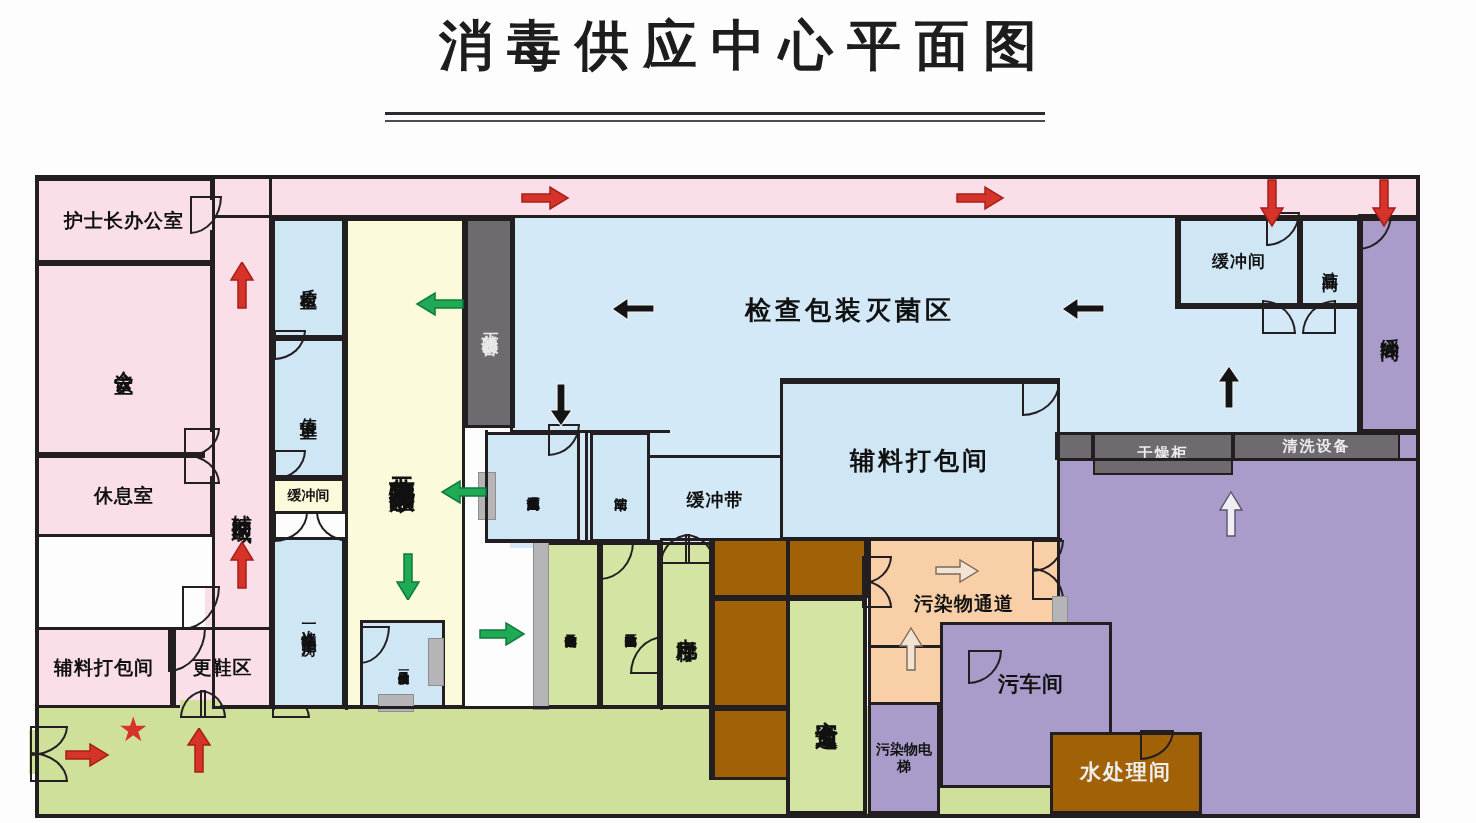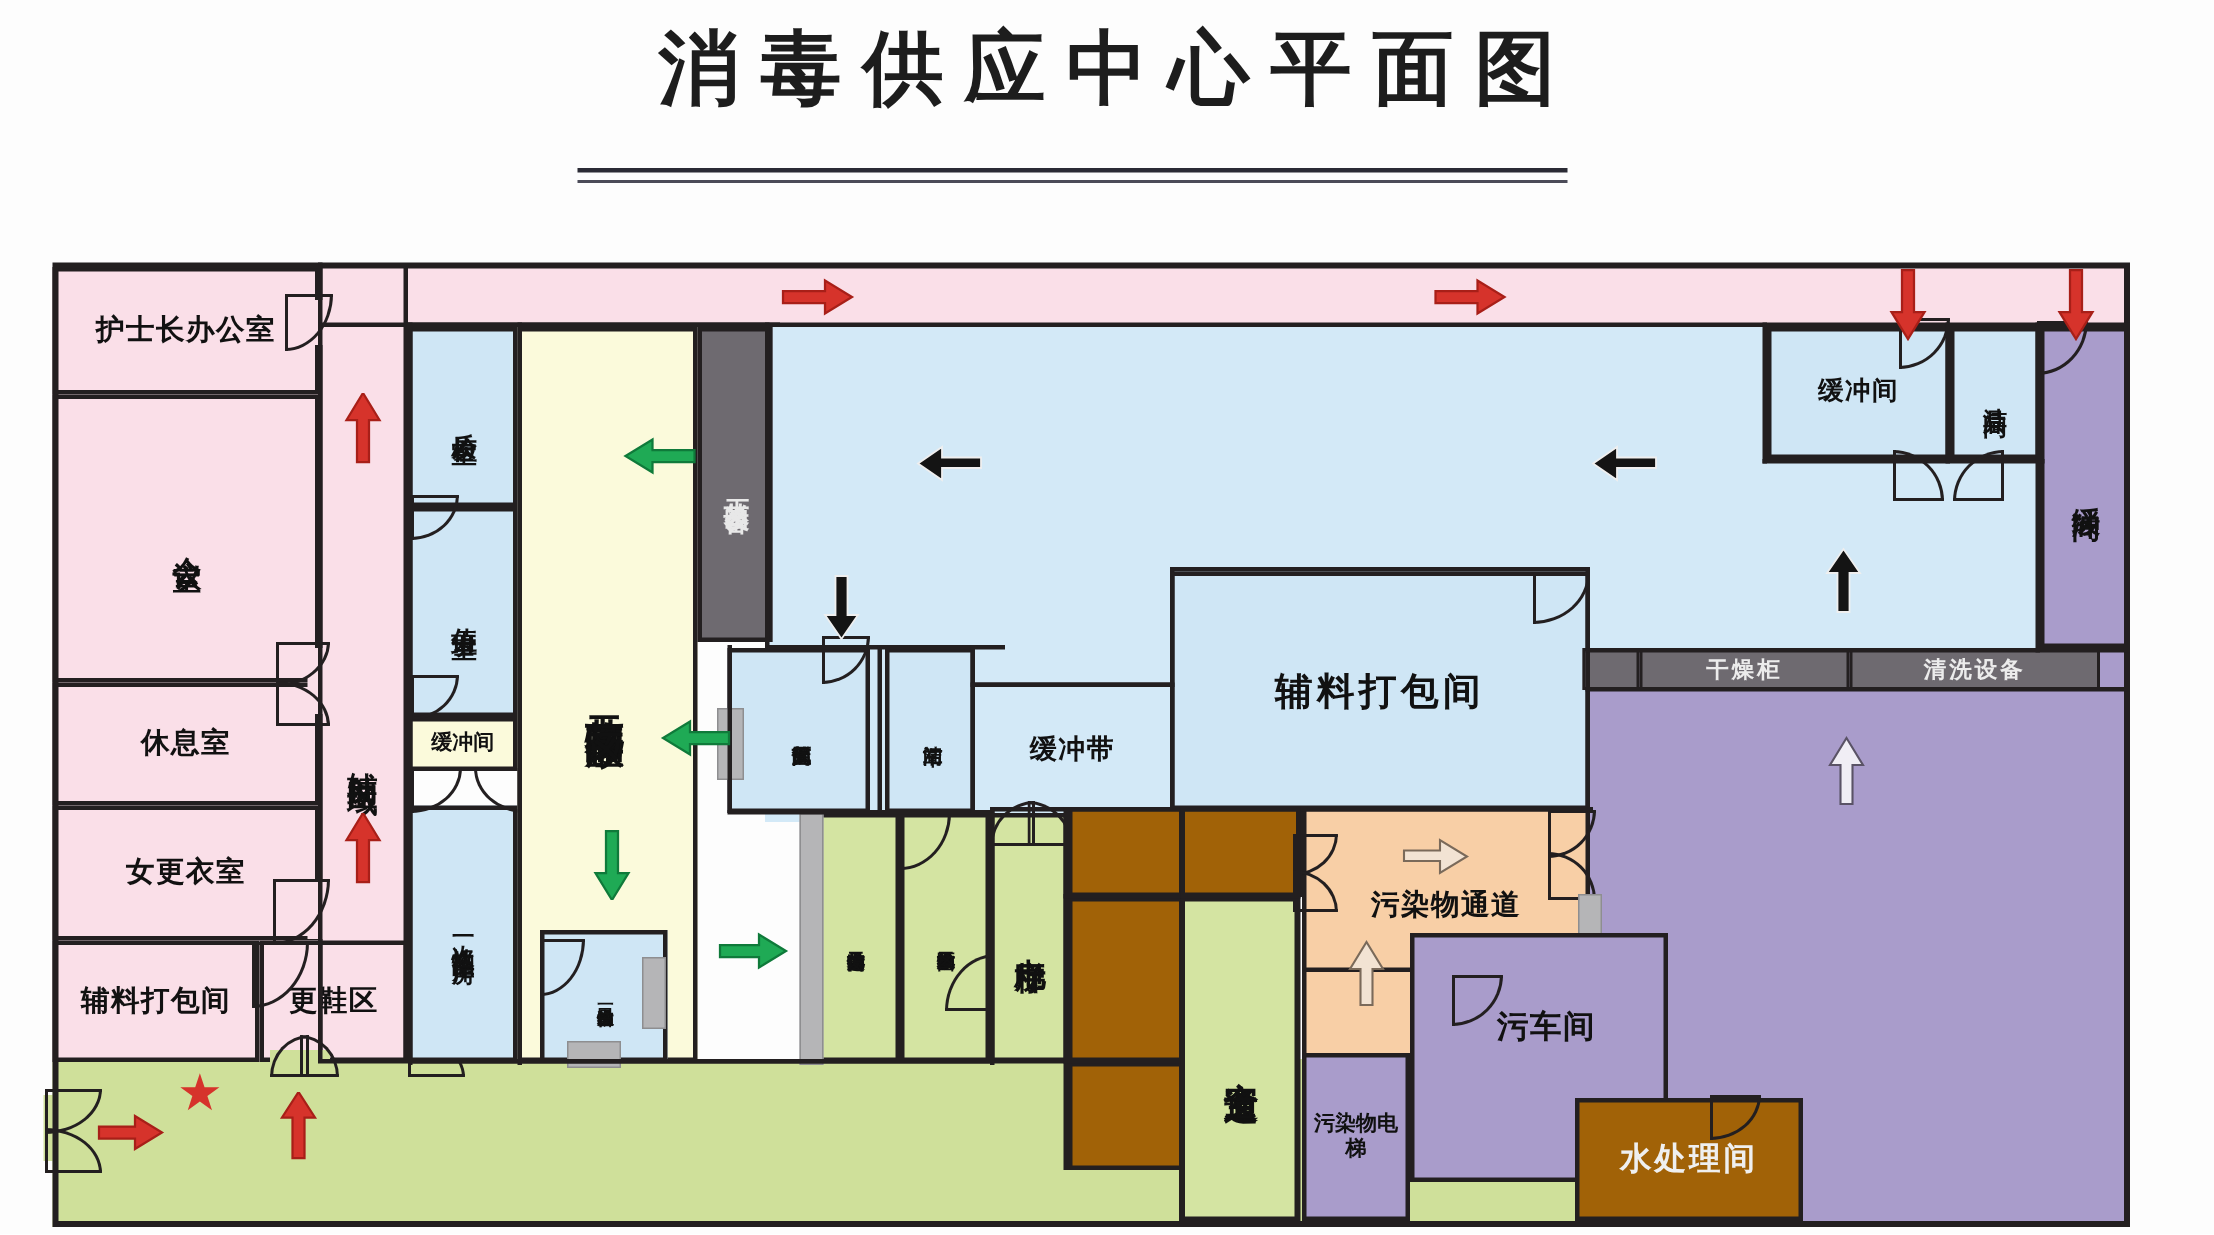--- a/index.html
+++ b/index.html
@@ -99,23 +99,20 @@
 
     <div class="rm f-pink" style="left:35px;top:178px;width:178px;height:85px;">
       <span class="lbl">护士长办公室</span>
     </div>
     <div class="rm f-pink v" style="left:35px;top:263px;width:178px;height:192px;">
       <span class="lbl">会议室</span>
     </div>
     <div class="rm f-pink" style="left:35px;top:455px;width:178px;height:82px;align-items:center;">
       <span class="lbl">休息室</span>
     </div>
-    <div class="rm f-pink" style="left:35px;top:537px;width:178px;height:90px;">
-      <span class="lbl">女更衣室</span>
-    </div>
     <div class="rm f-pink" style="left:35px;top:627px;width:138px;height:81px;">
       <span class="lbl">辅料打包间</span>
     </div>
     <div class="rm f-pink" style="left:173px;top:627px;width:99px;height:81px;">
       <span class="lbl">更鞋区</span>
     </div>
 
     <div class="rm nb" style="left:212px;top:178px;width:60px;height:530px;border-left:3px solid #231f20;border-right:3px solid #231f20;"></div>
     <div class="rm nb v big" style="left:212px;top:330px;width:60px;height:350px;">
       <span class="lbl" style="font-size:20px;">辅助区域</span>
@@ -250,20 +247,23 @@
 
     <div class="rm f-gray2" style="left:712px;top:538px;width:78px;height:60px;"></div>
     <div class="rm f-gray2" style="left:712px;top:598px;width:78px;height:110px;"></div>
     <div class="rm f-gray2" style="left:712px;top:708px;width:78px;height:72px;"></div>
     <div class="rm f-gray2" style="left:786px;top:538px;width:82px;height:60px;"></div>
 
     <div class="rm f-green2 v" style="left:786px;top:598px;width:80px;height:216px;">
       <span class="lbl" style="font-size:23px;">安全通道</span>
     </div>
 
+    <div class="rm nb" style="left:700px;top:285px;width:300px;height:52px;">
+      <span class="lbl" style="font-size:26px;letter-spacing:4px;">检查包装灭菌区</span>
+    </div>
 
     <div class="rm f-blue2" style="left:780px;top:381px;width:280px;height:159px;">
       <span class="lbl" style="font-size:25px;letter-spacing:3px;">辅料打包间</span>
     </div>
     <div class="door" style="left:1022px;top:382px;width:34px;height:30px;">
       <i class="arc-br" style="left:0;top:0;width:34px;height:30px;"></i>
     </div>
 
     <div class="rm f-blue2" style="left:1178px;top:218px;width:122px;height:88px;">
       <span class="lbl" style="font-size:17px;">缓冲间</span>
@@ -283,21 +283,21 @@
     </div>
 
     <div class="rm f-purple v" style="left:1360px;top:218px;width:60px;height:214px;">
       <span class="lbl" style="font-size:19px;">缓冲间</span>
     </div>
     <div class="door" style="left:1358px;top:214px;width:30px;height:32px;">
       <i class="arc-br" style="left:0;top:0;width:30px;height:32px;"></i>
     </div>
 
     <div class="equip f-lgray" style="left:1055px;top:432px;width:38px;height:28px;"></div>
-    <div class="equip" style="left:1093px;top:432px;width:140px;height:28px;">
+    <div class="equip" style="left:1093px;top:432px;width:140px;height:43px;">
       <span class="lbl">干燥柜</span>
     </div>
     <div class="equip" style="left:1233px;top:432px;width:167px;height:28px;">
       <span class="lbl">清洗设备</span>
     </div>
 
 
     <div class="rm f-orange" style="left:868px;top:538px;width:192px;height:110px;">
       <span class="lbl" style="font-size:19px;margin-top:22px;">污染物通道</span>
     </div>

